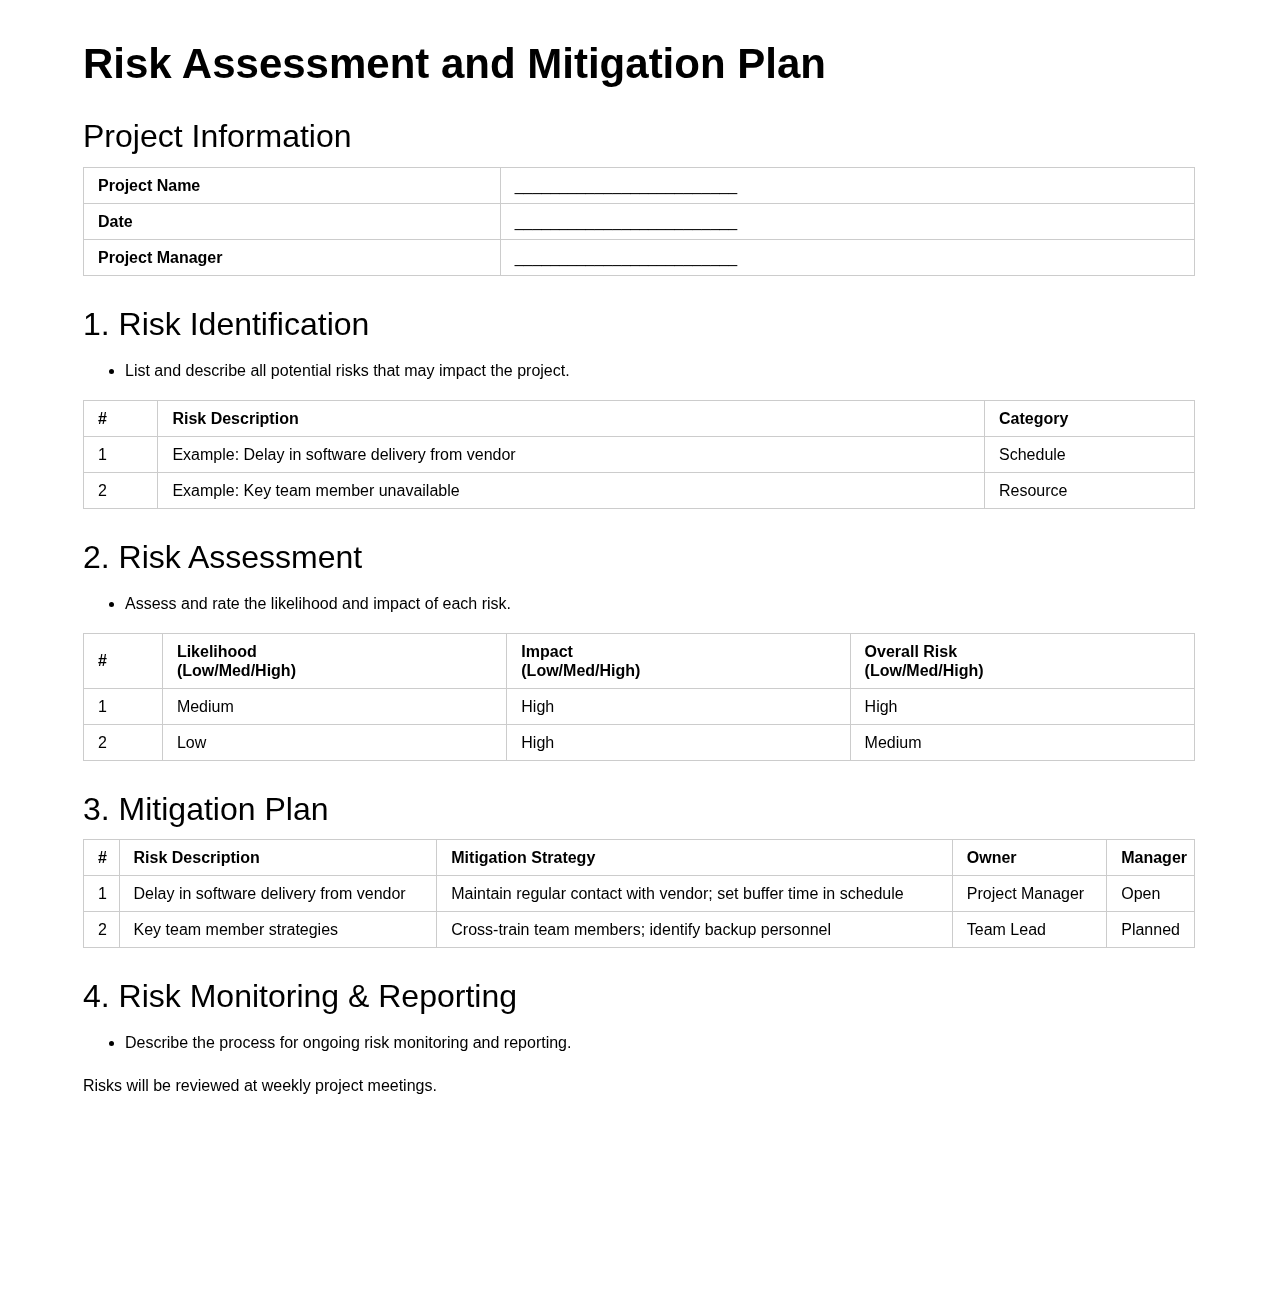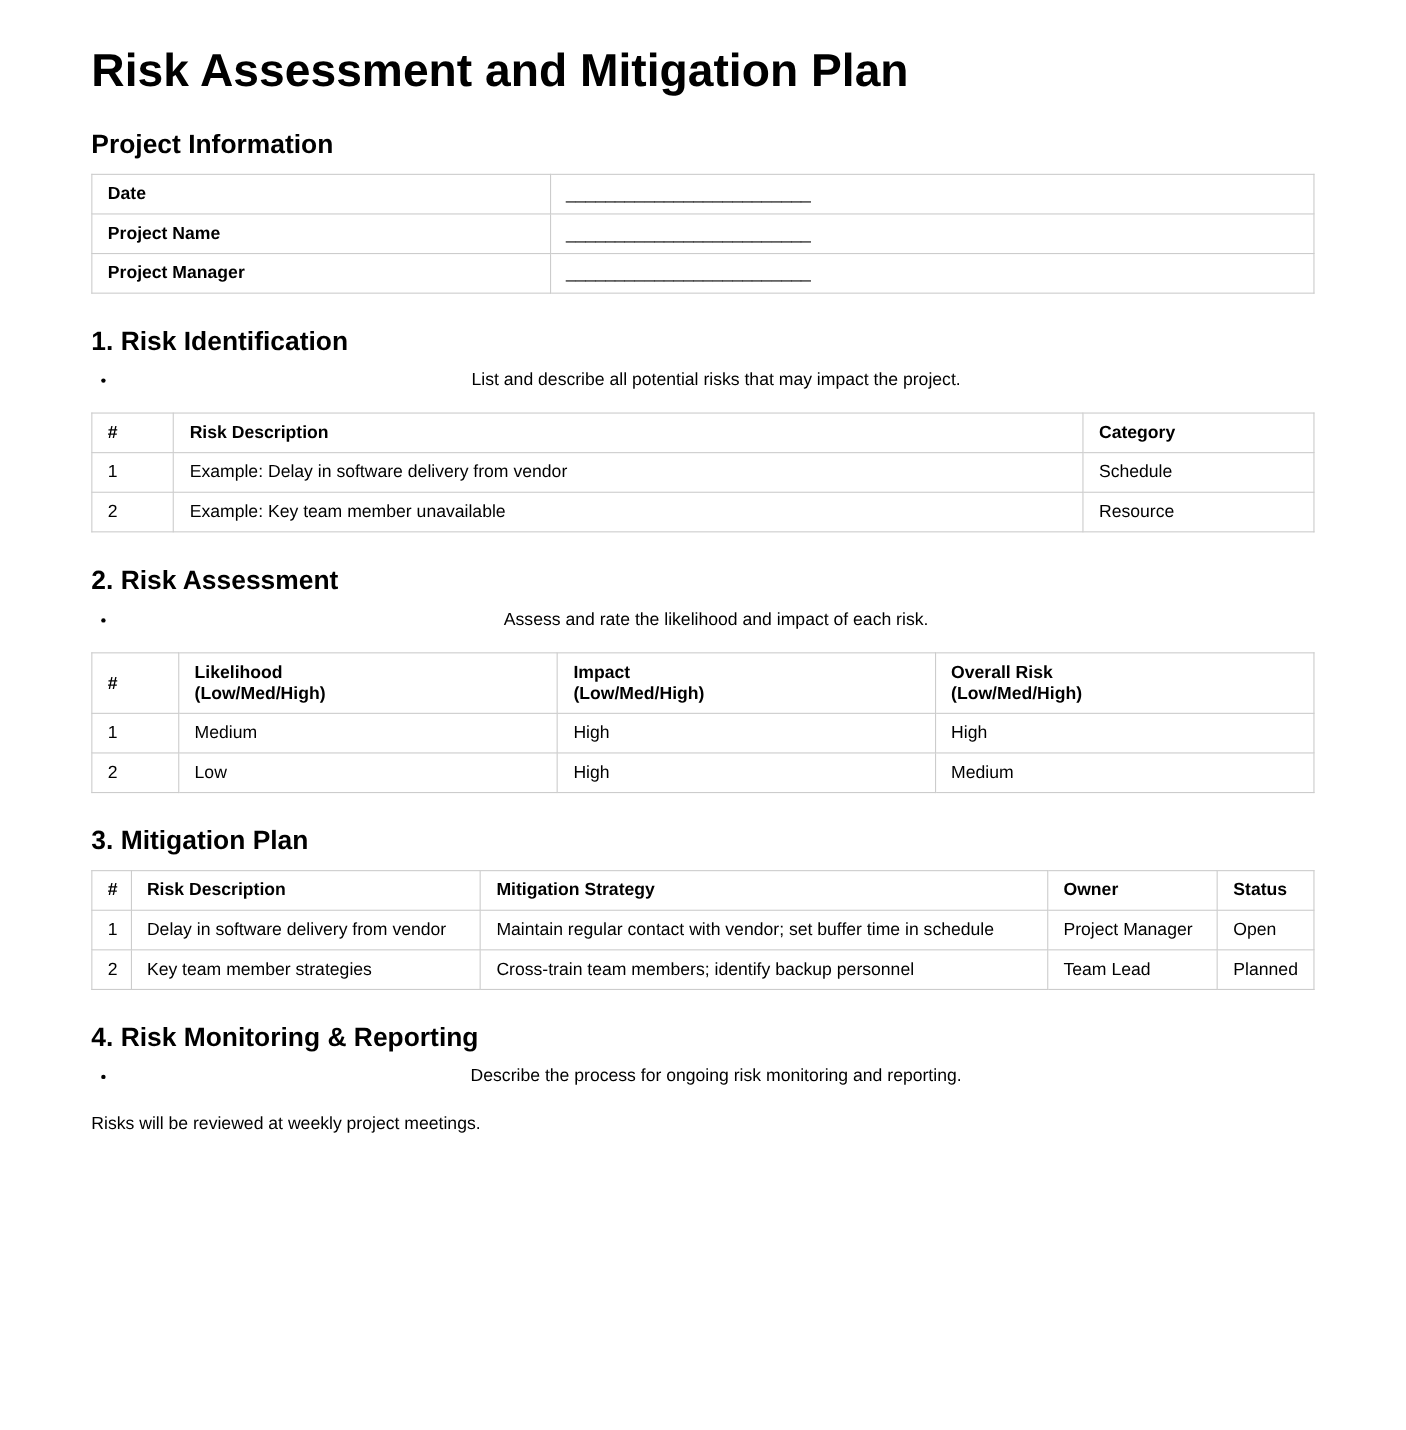--- a/index.html
+++ b/index.html
@@ -18,33 +18,32 @@
     margin: 40px 83px;
     min-height: 1200px;
   }
   h1 {
     font-size: 42px;
     line-height: 1.15;
     margin: 15px 0 10px 0;
     font-weight: bold;
   }
   h2 {
-    font-size: 24px;
+    font-size: 32px;
     line-height: 1.15;
     margin: 30px 0 12px 0;
-    font-weight: bold;
+    font-weight: normal;
   }
   ul {
     margin: 12px 0 20px 0;
     padding-left: 24px;
   }
   li {
-    margin: 0;
+    margin: 18px;
     line-height: 19px;
-    text-align: center;
   }
   table {
     border-collapse: collapse;
     table-layout: fixed;
     width: 100%;
     margin: 6px 0 12px 0;
   }
   th, td {
     border: 1px solid #cccccc;
     padding: 8px 14px;
@@ -80,25 +79,25 @@
 
   <h2>Project Information</h2>
 
   <table>
     <colgroup>
       <col style="width:37.5%">
       <col style="width:62.5%">
     </colgroup>
     <tbody>
       <tr>
-        <td class="label-cell">Date</td>
+        <td class="label-cell">Project Name</td>
         <td><span class="blank-line">_________________________</span></td>
       </tr>
       <tr>
-        <td class="label-cell">Project Name</td>
+        <td class="label-cell">Date</td>
         <td><span class="blank-line">_________________________</span></td>
       </tr>
       <tr>
         <td class="label-cell">Project Manager</td>
         <td><span class="blank-line">_________________________</span></td>
       </tr>
     </tbody>
   </table>
 
   <h2>1. Risk Identification</h2>
@@ -178,21 +177,21 @@
         <col style="width: 46.4%;">
         <col style="width: 13.9%;">
         <col style="width: 7.9%;">
       </colgroup>
       <thead>
         <tr>
           <th>#</th>
           <th>Risk Description</th>
           <th>Mitigation Strategy</th>
           <th>Owner</th>
-          <th>Status</th>
+          <th>Manager</th>
         </tr>
       </thead>
       <tbody>
         <tr>
           <td>1</td>
           <td>Delay in software delivery from vendor</td>
           <td>Maintain regular contact with vendor; set buffer time in schedule</td>
           <td>Project Manager</td>
           <td>Open</td>
         </tr>

